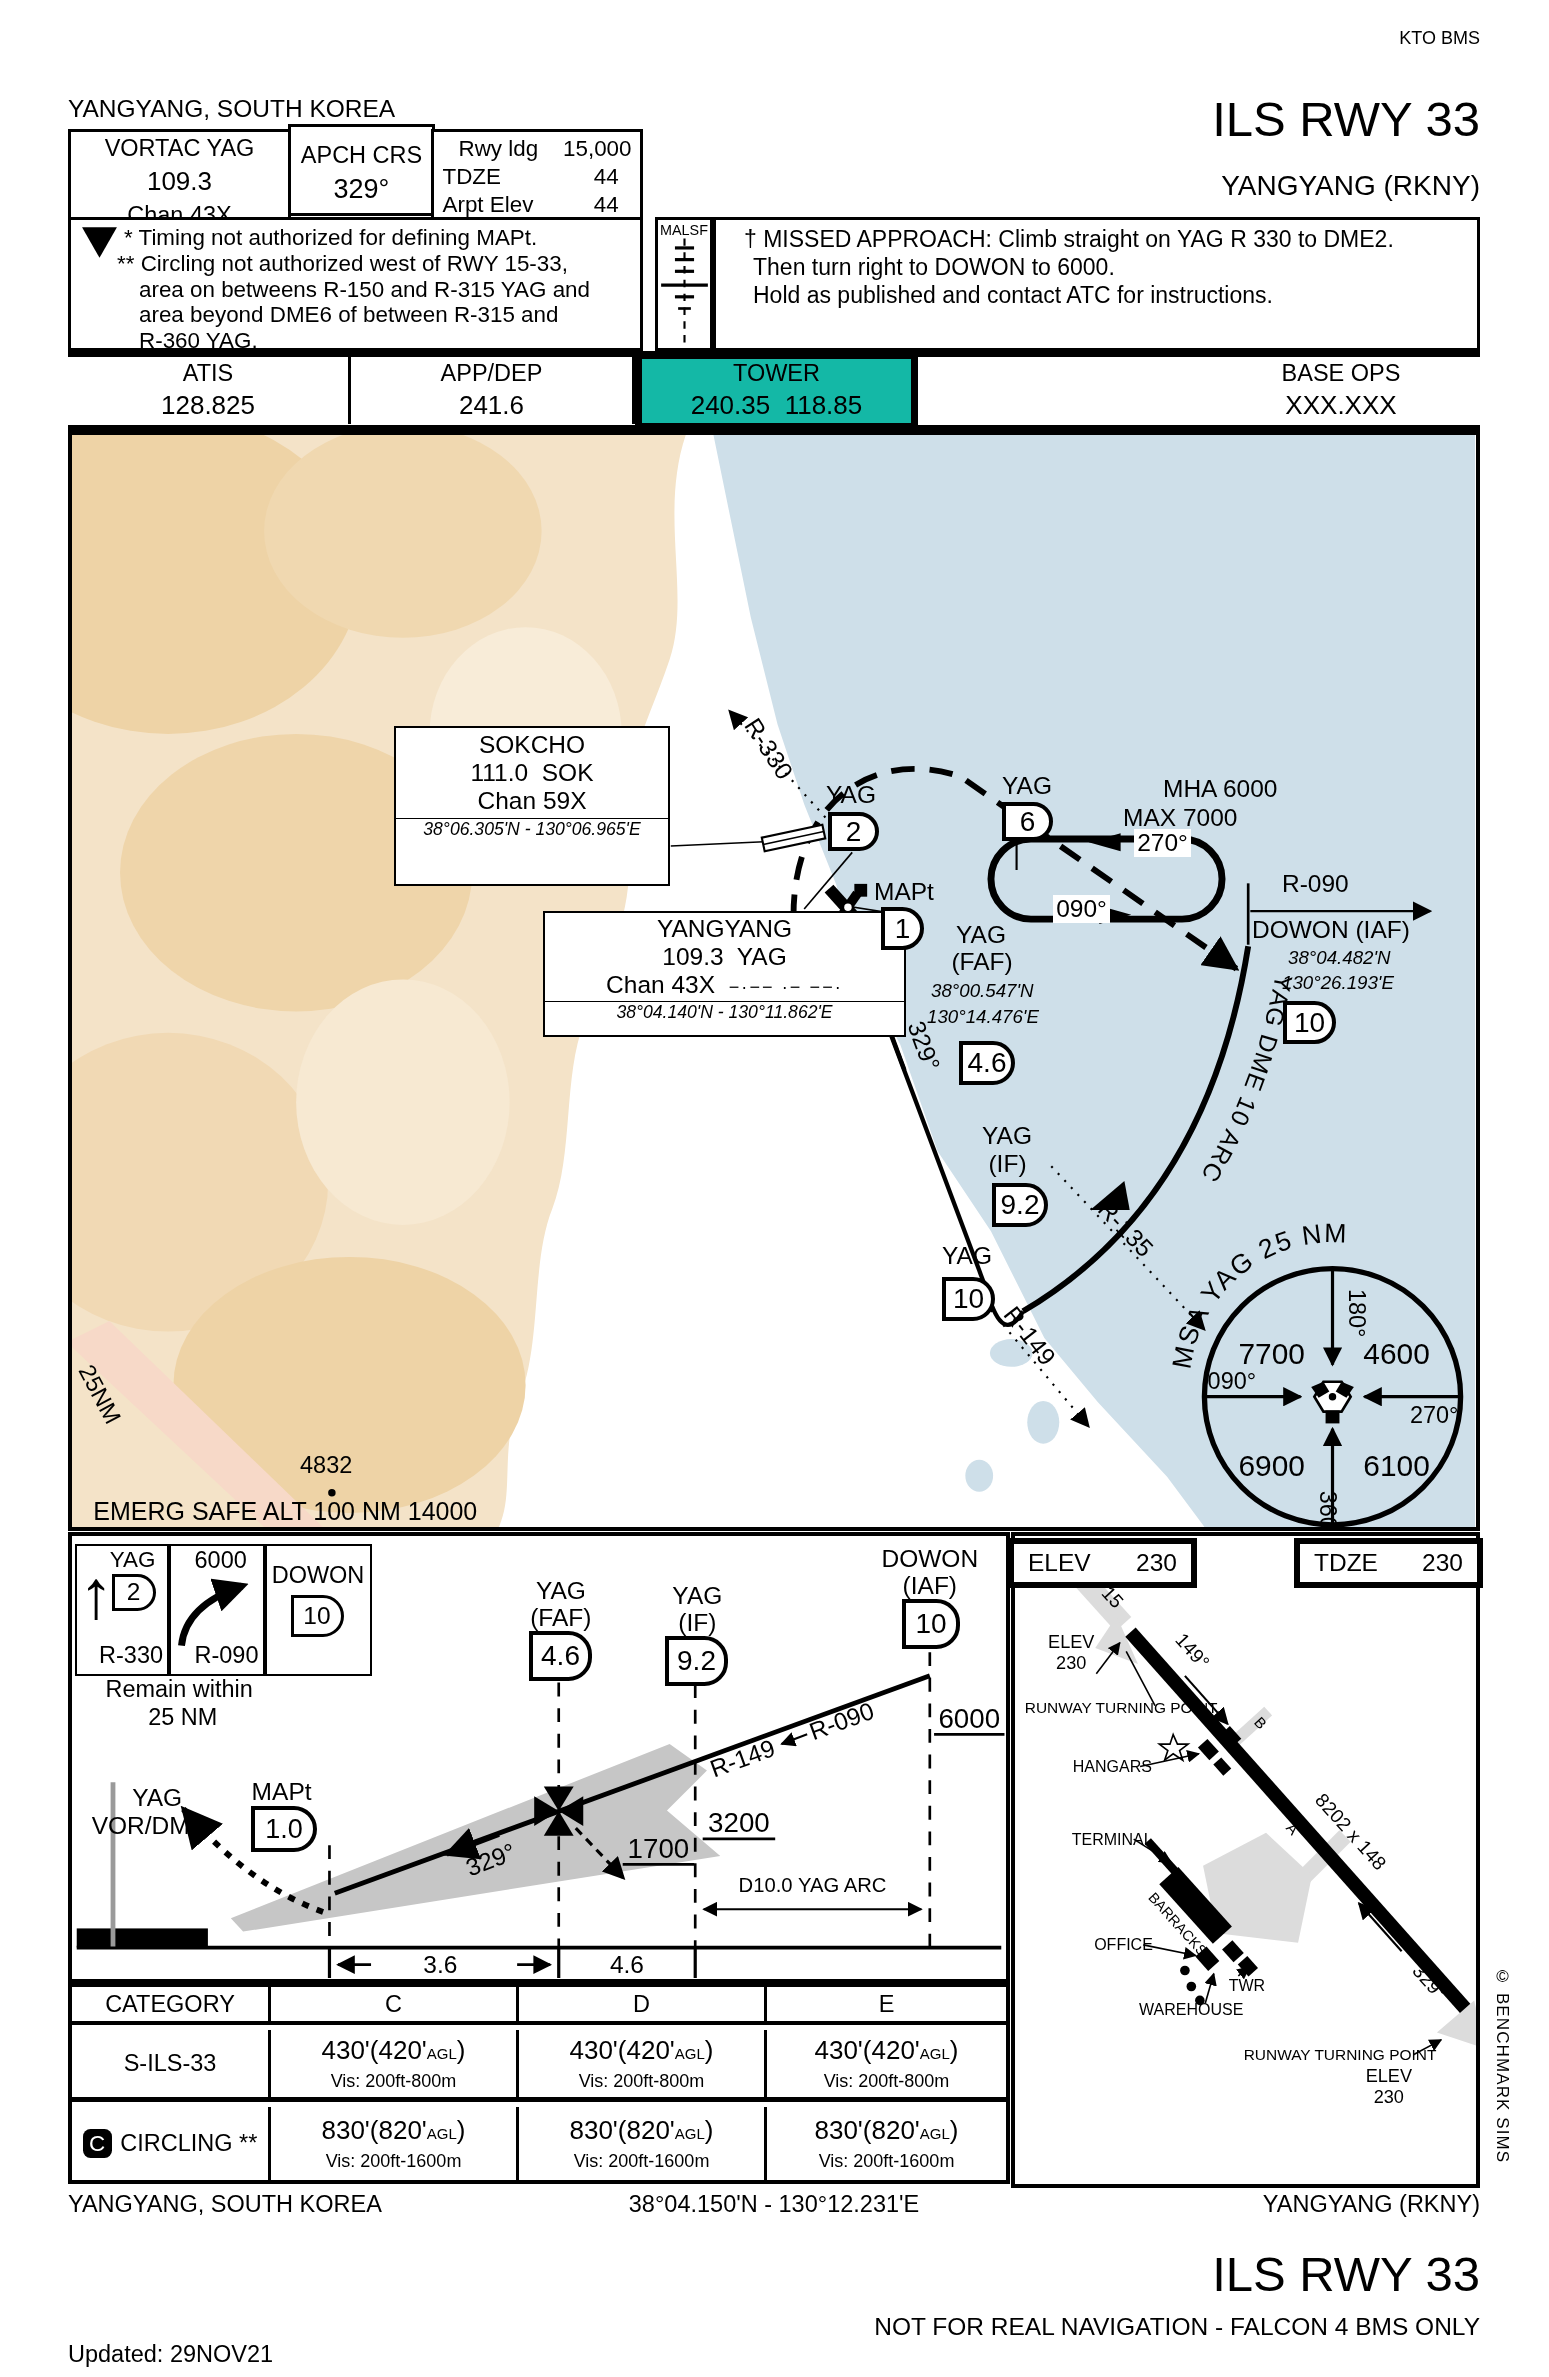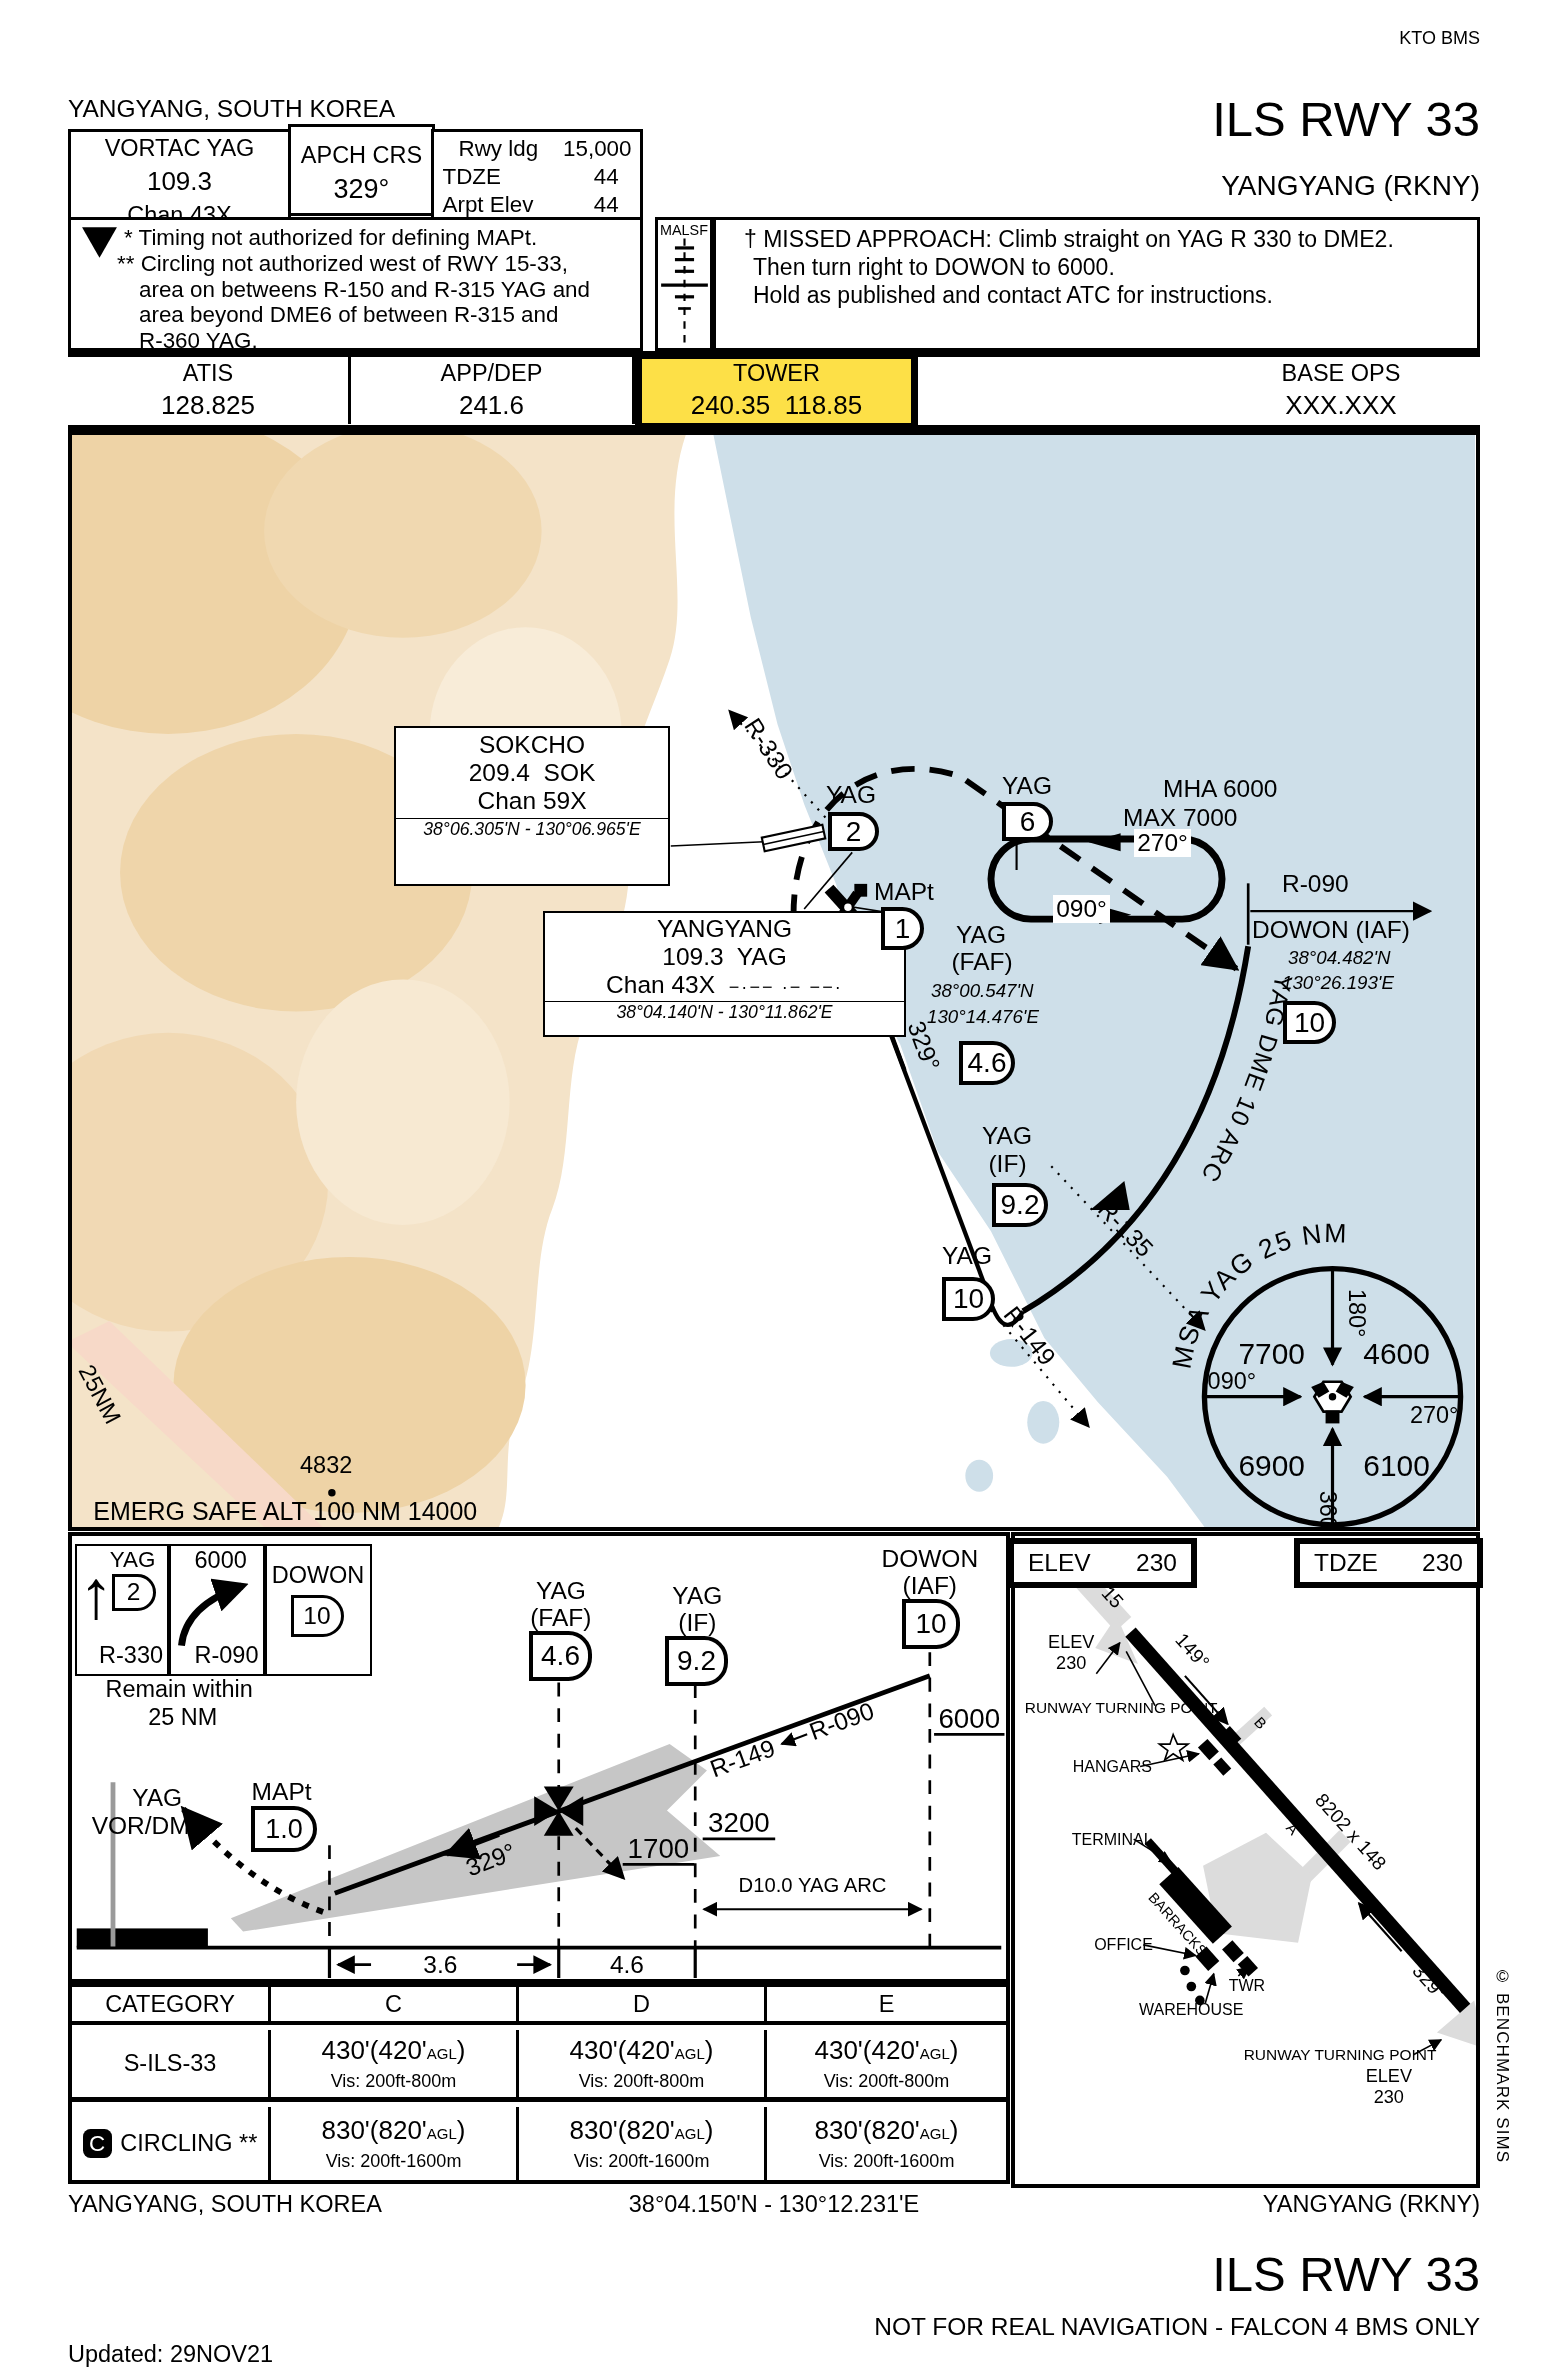--- a/index.html
+++ b/index.html
@@ -82,21 +82,21 @@
 
 <div class="abs" style="left:68px;top:351px;width:1412px;height:80px;border-top:6.4px solid #000;border-bottom:6.4px solid #000;box-sizing:border-box;">
   <div class="minicell" style="left:0;top:0;width:283px;height:67px;">
     <div class="rowlbl">ATIS</div>
     <div style="font-size:26px;margin-top:3.2px;">128.825</div>
   </div>
   <div class="minicell" style="left:283px;top:0;width:284px;height:67px;">
     <div class="rowlbl">APP/DEP</div>
     <div style="font-size:26px;margin-top:3.2px;">241.6</div>
   </div>
-  <div class="minicell" style="left:567px;top:-5.3px;width:283px;height:78px;border:7.5px solid #000;background:#fde047;z-index:3;">
+  <div class="minicell" style="left:567px;top:-5.3px;width:283px;height:78px;border:7.5px solid #000;background:#14b8a6;z-index:3;">
     <div class="rowlbl">TOWER</div>
     <div style="font-size:26px;margin-top:3.2px;white-space:pre;">240.35  118.85</div>
   </div>
   <div class="minicell" style="left:1134px;top:0;width:278px;height:67px;border-right:none;">
     <div class="rowlbl">BASE OPS</div>
     <div style="font-size:26px;margin-top:3.2px;">XXX.XXX</div>
   </div>
 </div>
 
 <div class="abs" style="left:68px;top:431px;width:1412px;height:1100px;border:4.3px solid #000;box-sizing:border-box;overflow:hidden;background:#fff;">
@@ -190,21 +190,21 @@
     <text x="2128" y="1788" font-size="44">090°</text>
     <text x="2598" y="1852" font-size="44" text-anchor="end">270°</text>
     <text transform="translate(2392,1600) rotate(90)" font-size="44">180°</text>
     <text transform="translate(2338,1978) rotate(90)" font-size="44">360°</text>
 
     <circle cx="487" cy="1982" r="7" fill="#000"></circle>
   </svg>
 
   <div class="bx" style="left:322px;top:291px;width:276px;height:160px;border-width:2.1px;z-index:4;">
     <div class="ctr" style="font-size:24.5px;margin-top:3.2px;">SOKCHO</div>
-    <div class="ctr" style="font-size:24.5px;white-space:pre;">209.4  SOK</div>
+    <div class="ctr" style="font-size:24.5px;white-space:pre;">111.0  SOK</div>
     <div class="ctr" style="font-size:24.5px;">Chan 59X</div>
     <div class="ctr it" style="font-size:17.6px;border-top:1.6px solid #000;margin-top:3.2px;">38°06.305'N - 130°06.965'E</div>
   </div>
   <div class="lbl" style="left:663px;top:300px;font-size:24.5px;transform:rotate(57deg);">R-330</div>
   <div class="lbl ctr" style="left:747px;top:346px;width:64px;font-size:24.5px;">YAG</div>
   <div class="dbox" style="left:756px;top:377px;width:51px;height:39px;">2</div>
   <div class="lbl ctr" style="left:923px;top:337px;width:64px;font-size:24.5px;">YAG</div>
   <div class="dbox" style="left:930px;top:367px;width:51px;height:39px;">6</div>
   <div class="lbl" style="left:1051px;top:340px;font-size:24.5px;margin-left:40px;">MHA 6000</div>
   <div class="lbl" style="left:1051px;top:369px;font-size:24.5px;">MAX 7000</div>

